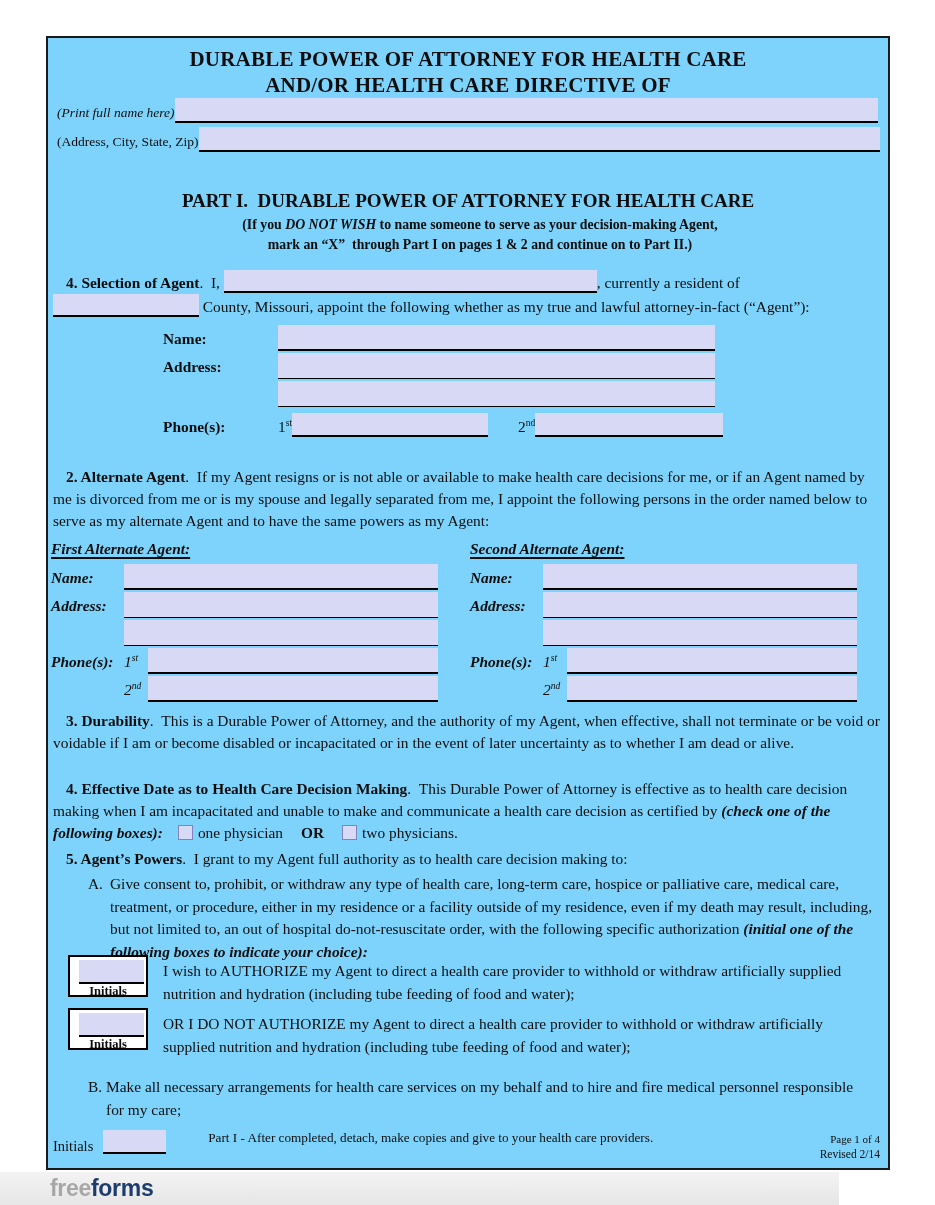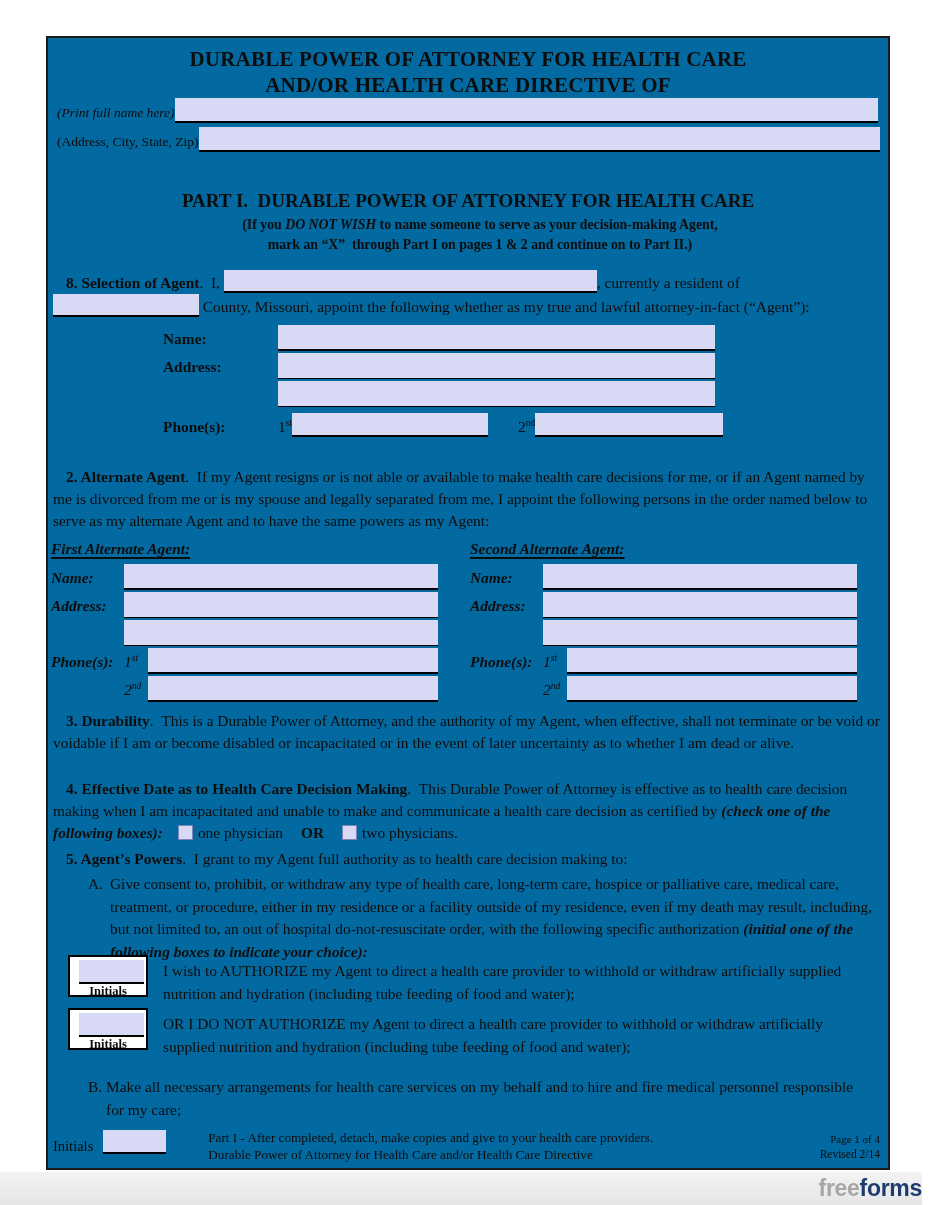--- a/index.html
+++ b/index.html
@@ -1,19 +1,19 @@
 <!DOCTYPE html>
 <html style="--field: #d8daf5; --cbb: #8183bb; --bfree: #a7a7a7; --bforms: #1d3c6e;"><head>
 <meta charset="utf-8">
 <style>
   html,body{margin:0;padding:0;background:#fff;}
   .canvas{position:relative;width:935px;height:1205px;background:#ffffff;overflow:hidden;
           font-family:"Liberation Serif","DejaVu Serif",serif;color:#0d0d0d;}
   .page{position:absolute;left:46px;top:36px;width:844px;height:1134px;box-sizing:border-box;
-        border:2px solid #1a1a1a;background:#0369a1;}
+        border:2px solid #1a1a1a;background:#7dd3fc;}
   .abs{position:absolute;}
   .b{font-weight:bold;}
   .bi{font-weight:bold;font-style:italic;}
   .ctr{text-align:center;width:100%;}
   .title{font-size:21px;line-height:26px;font-weight:bold;letter-spacing:.2px;}
   .ph{font-size:19px;line-height:22px;font-weight:bold;}
   .psub{font-size:13.8px;line-height:19.5px;font-weight:bold;}
   .para{font-size:15.4px;line-height:22px;text-align:left;}
   .indent{text-indent:13px;}
   .field{background:var(--field,#d8daf5);border-bottom:2px solid #000;box-sizing:border-box;}
@@ -49,22 +49,22 @@
   .ifill{margin:3px 2px 0 9px;height:22px;background:var(--field,#d8daf5);border-bottom:2px solid #000;}
   .ilabel{text-align:center;font-weight:bold;font-size:12.5px;line-height:14px;}
   .otext{position:absolute;left:115px;top:5px;width:716px;font-size:15.4px;line-height:22.5px;}
   .footer{display:flex;align-items:flex-start;}
   .f-ini-label{font-size:14.5px;padding-top:8px;}
   .f-ini-field{width:63px;height:24px;margin-left:10px;}
   .f-center{margin-left:42px;font-size:13.2px;line-height:16.5px;}
   .f-right{margin-left:auto;text-align:right;}
   .f-page{font-size:11px;line-height:18px;}
   .f-rev{font-size:11.5px;line-height:13px;}
-  .band{position:absolute;left:0;top:1172px;width:922px;height:33px;
-        background:linear-gradient(#f3f3f3,#e6e6e6);display:flex;align-items:center;justify-content:flex-end;}
+  .band{position:absolute;left:0;top:1172px;width:839px;height:33px;
+        background:linear-gradient(#f3f3f3,#e6e6e6);display:flex;align-items:center;}
   .brand{font-family:"Liberation Sans","DejaVu Sans",sans-serif;font-weight:bold;font-size:23px;
          margin-left:50px;letter-spacing:-.3px;}
   .brand .free{color:var(--bfree,#a7a7a7);}
   .brand .forms{color:var(--bforms,#1d3c6e);}
 </style>
 </head>
 <body>
 
 <div class="canvas">
   <div class="page">
@@ -83,21 +83,21 @@
       <div class="hfield field"></div>
     </div>
 
     <div class="abs ctr ph" style="top:152px;left:0;">PART I. &nbsp;DURABLE POWER OF ATTORNEY FOR HEALTH CARE</div>
     <div class="abs ctr psub" style="top:177px;left:0;margin-left:12px;">
       <div><span>(If you </span><span class="bi">DO NOT WISH</span><span> to name someone to serve as your decision-making Agent,</span></div>
       <div>mark an “X” &nbsp;through Part I on pages 1 &amp; 2 and continue on to Part II.)</div>
     </div>
 
     <div class="abs para indent" style="top:232px;left:5px;width:832px;">
-      <span class="b">8. Selection of Agent</span><span>. &nbsp;I, </span><span class="ifield" style="width:373px;"></span><span>, currently a resident of</span><br>
+      <span class="b">4. Selection of Agent</span><span>. &nbsp;I, </span><span class="ifield" style="width:373px;"></span><span>, currently a resident of</span><br>
       <span class="ifield" style="width:146px;"></span><span> County, Missouri, appoint the following whether as my true and lawful attorney-in-fact (“Agent”):</span>
     </div>
 
     <div class="abs agent-block" style="top:287px;left:115px;">
       <div class="arow">
         <span class="alabel">Name:</span>
         <div class="afield field"></div>
       </div>
       <div class="arow">
         <span class="alabel">Address:</span>
@@ -210,21 +210,20 @@
     <div class="abs itemA" style="top:1038px;left:40px;">
       <div class="letter" style="width:18px;">B.</div>
       <div class="atext" style="width:760px;">Make all necessary arrangements for health care services on my behalf and to hire and fire medical personnel responsible for my care;</div>
     </div>
 
     <div class="abs footer" style="top:1092px;left:5px;right:8px;">
       <span class="f-ini-label">Initials</span>
       <div class="f-ini-field field"></div>
       <div class="f-center">
         <div>Part I - After completed, detach, make copies and give to your health care providers.</div>
-        <div>Durable Power of Attorney for Health Care and/or Health Care Directive</div>
       </div>
       <div class="f-right">
         <div class="f-page">Page 1 of 4</div>
         <div class="f-rev">Revised 2/14</div>
       </div>
     </div>
 
   </div>
 
   <div class="band">

